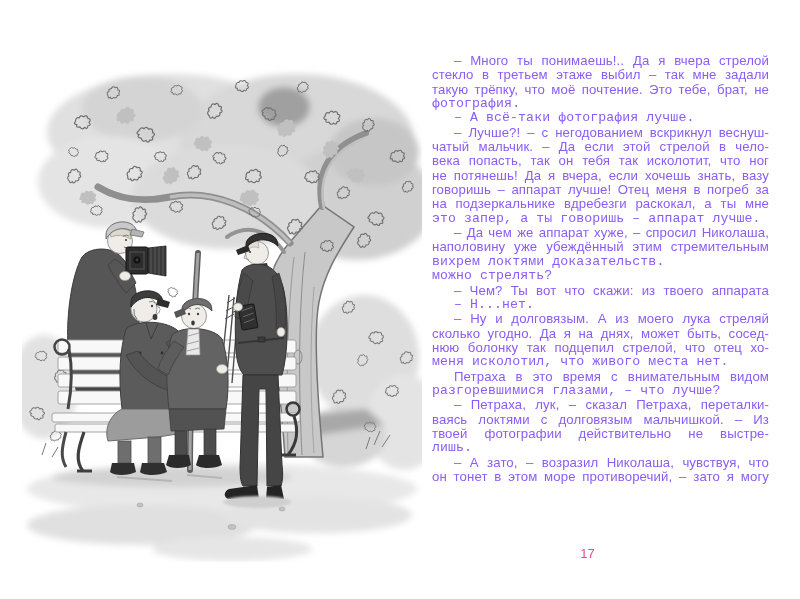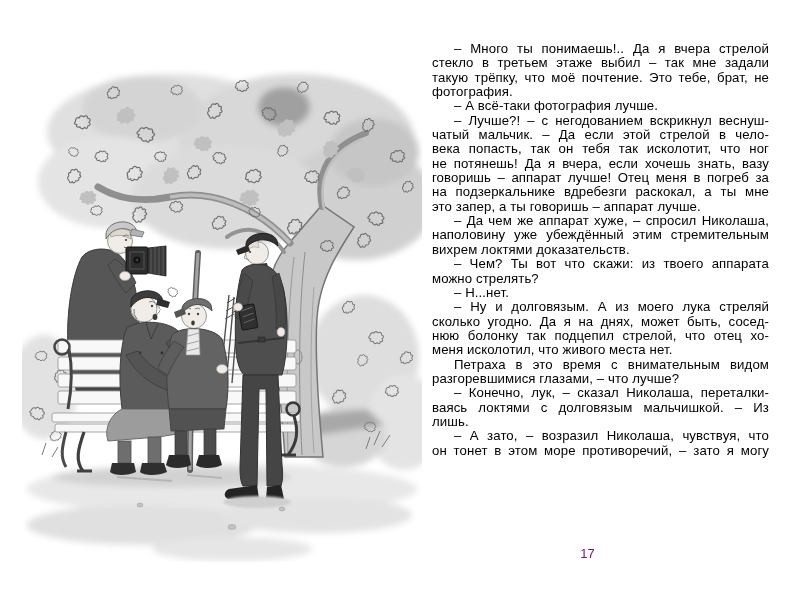--- a/index.html
+++ b/index.html
@@ -1,26 +1,26 @@
 <!DOCTYPE html>
 <html><head>
 <meta charset="utf-8">
 <style>
   html,body{margin:0;padding:0;background:#ffffff;}
   body{width:800px;height:599px;overflow:hidden;font-family:"Liberation Sans",sans-serif;}
   .spread{position:relative;width:800px;height:599px;background:#ffffff;}
   .illu{position:absolute;left:22px;top:57px;width:400px;height:505px;margin:0;}
   .illu svg{display:block;width:400px;height:505px;}
-  .text-col{position:absolute;left:432px;top:42px;width:337px;color:#000000;
+  .text-col{position:absolute;left:432px;top:54px;width:337px;color:#8b5cf6;
             font-size:13.2px;line-height:14.35px;letter-spacing:0.1px;}
   .line{height:14.35px;overflow:hidden;text-align:justify;text-align-last:justify;}
-  .line.end{text-align-last:left;}
+  .line.end{text-align-last:left;font-family:Liberation Mono, monospace;}
   .line.indent{padding-left:22px;}
   .page-num{position:absolute;left:432px;top:546px;width:311px;text-align:center;
-            color:#701a75;font-size:13px;}
+            color:#ec4899;font-size:13px;}
 </style>
 </head>
 <body>
 
 <div class="spread">
 
   <figure class="illu" aria-label="Black-and-white watercolor illustration: four boys in caps under a large leafy tree. One boy stands at left holding a folding bellows camera and smiling over his shoulder; two boys sit on a white slatted park bench, one gripping a tall wooden bow, the other holding a bundle of feathered arrows; a fourth boy in dark clothes stands at right examining a small dark plate. Bushes and a tree trunk fill the background.">
     <svg viewBox="0 0 400 505" xmlns="http://www.w3.org/2000/svg">
       <defs>
         <filter id="soft" x="-30%" y="-30%" width="160%" height="160%">
@@ -273,30 +273,31 @@
       <div class="line indent">– Лучше?! – с негодованием вскрикнул веснуш-</div>
       <div class="line">чатый мальчик. – Да если этой стрелой в чело-</div>
       <div class="line">века попасть, так он тебя так исколотит, что ног</div>
       <div class="line">не потянешь! Да я вчера, если хочешь знать, вазу</div>
       <div class="line">говоришь – аппарат лучше! Отец меня в погреб за</div>
       <div class="line">на подзеркальнике вдребезги раскокал, а ты мне</div>
       <div class="line end">это запер, а ты говоришь – аппарат лучше.</div>
       <div class="line indent">– Да чем же аппарат хуже, – спросил Николаша,</div>
       <div class="line">наполовину уже убеждённый этим стремительным</div>
       <div class="line end">вихрем локтями доказательств.</div>
+      <div class="line end">можно стрелять?</div>
       <div class="line indent">– Чем? Ты вот что скажи: из твоего аппарата</div>
-      <div class="line end">можно стрелять?</div>
       <div class="line indent end">– Н...нет.</div>
       <div class="line indent">– Ну и долговязым. А из моего лука стреляй</div>
       <div class="line">сколько угодно. Да я на днях, может быть, сосед-</div>
       <div class="line">нюю болонку так подцепил стрелой, что отец хо-</div>
       <div class="line end">меня исколотил, что живого места нет.</div>
       <div class="line indent">Петраха в это время с внимательным видом</div>
       <div class="line end">разгоревшимися глазами, – что лучше?</div>
-      <div class="line indent">– Конечно, лук, – сказал Николаша, переталки-</div>
+      <div class="line indent">– Петраха, лук, – сказал Петраха, переталки-</div>
       <div class="line">ваясь локтями с долговязым мальчишкой. – Из</div>
+      <div class="line">твоей фотографии действительно не выстре-</div>
       <div class="line end">лишь.</div>
       <div class="line indent">– А зато, – возразил Николаша, чувствуя, что</div>
       <div class="line">он тонет в этом море противоречий, – зато я могу</div>
     </main>
 
   <div class="page-num">17</div>
 </div>
 
 </body></html>

